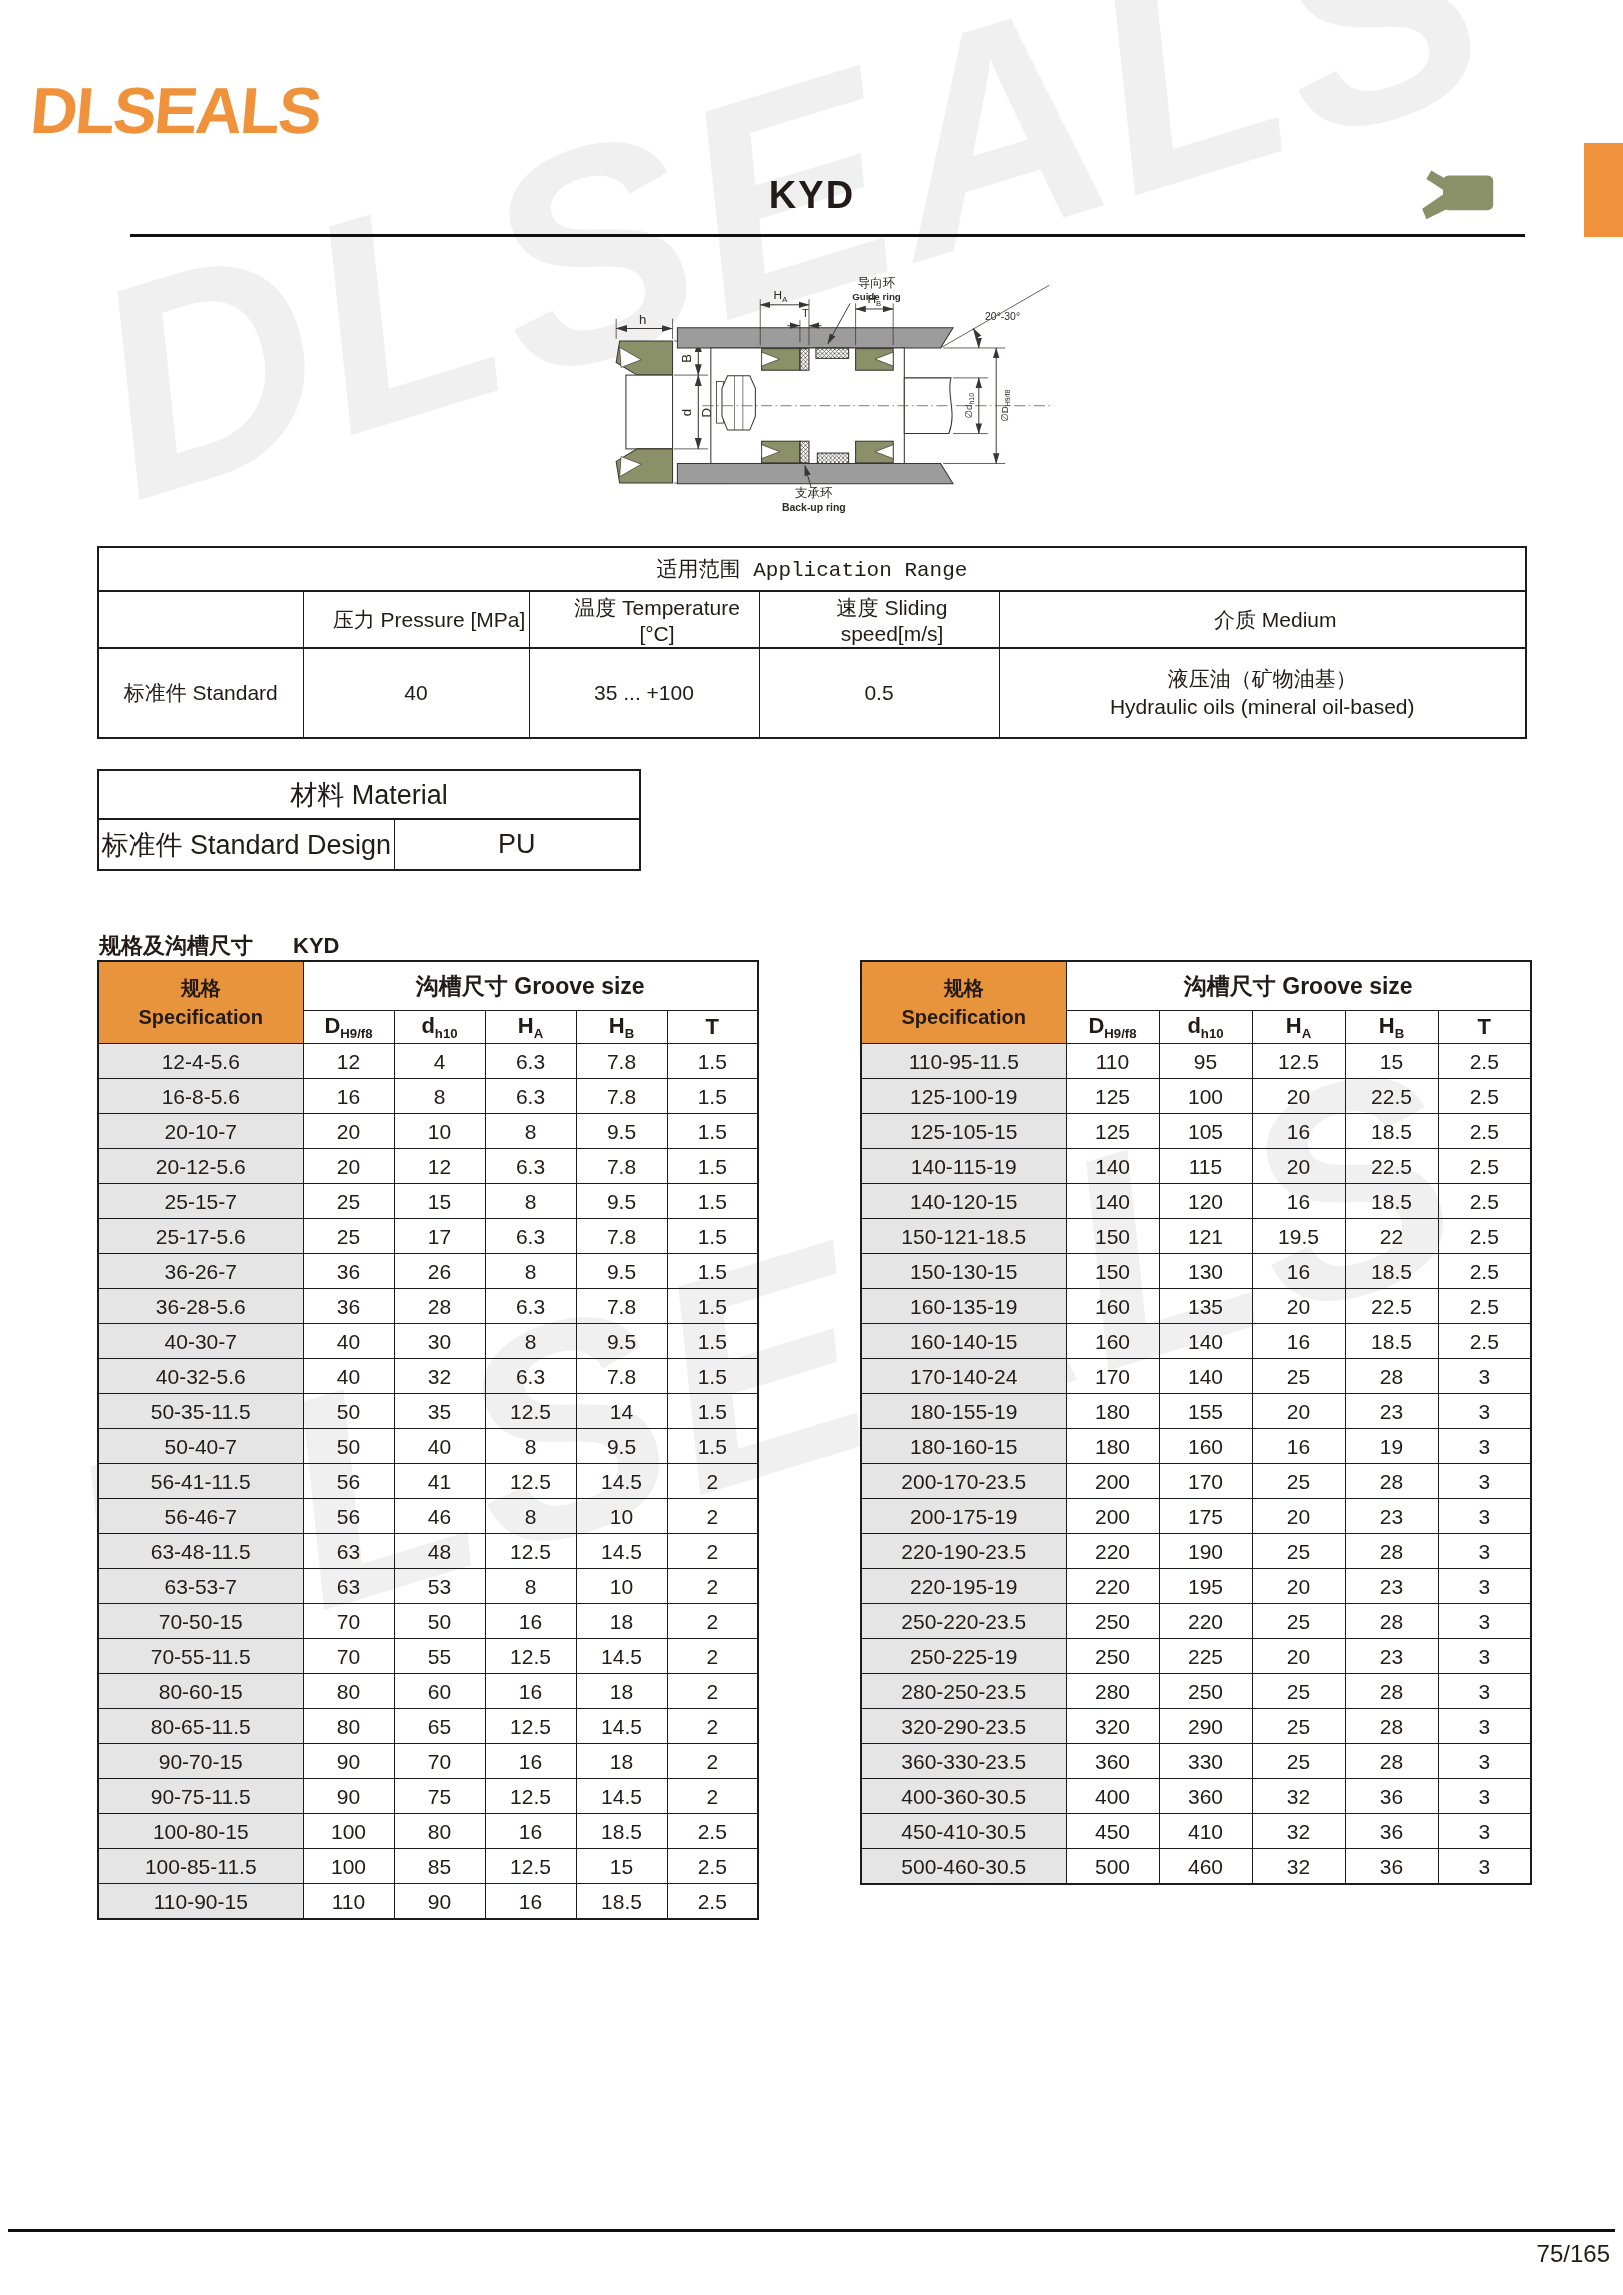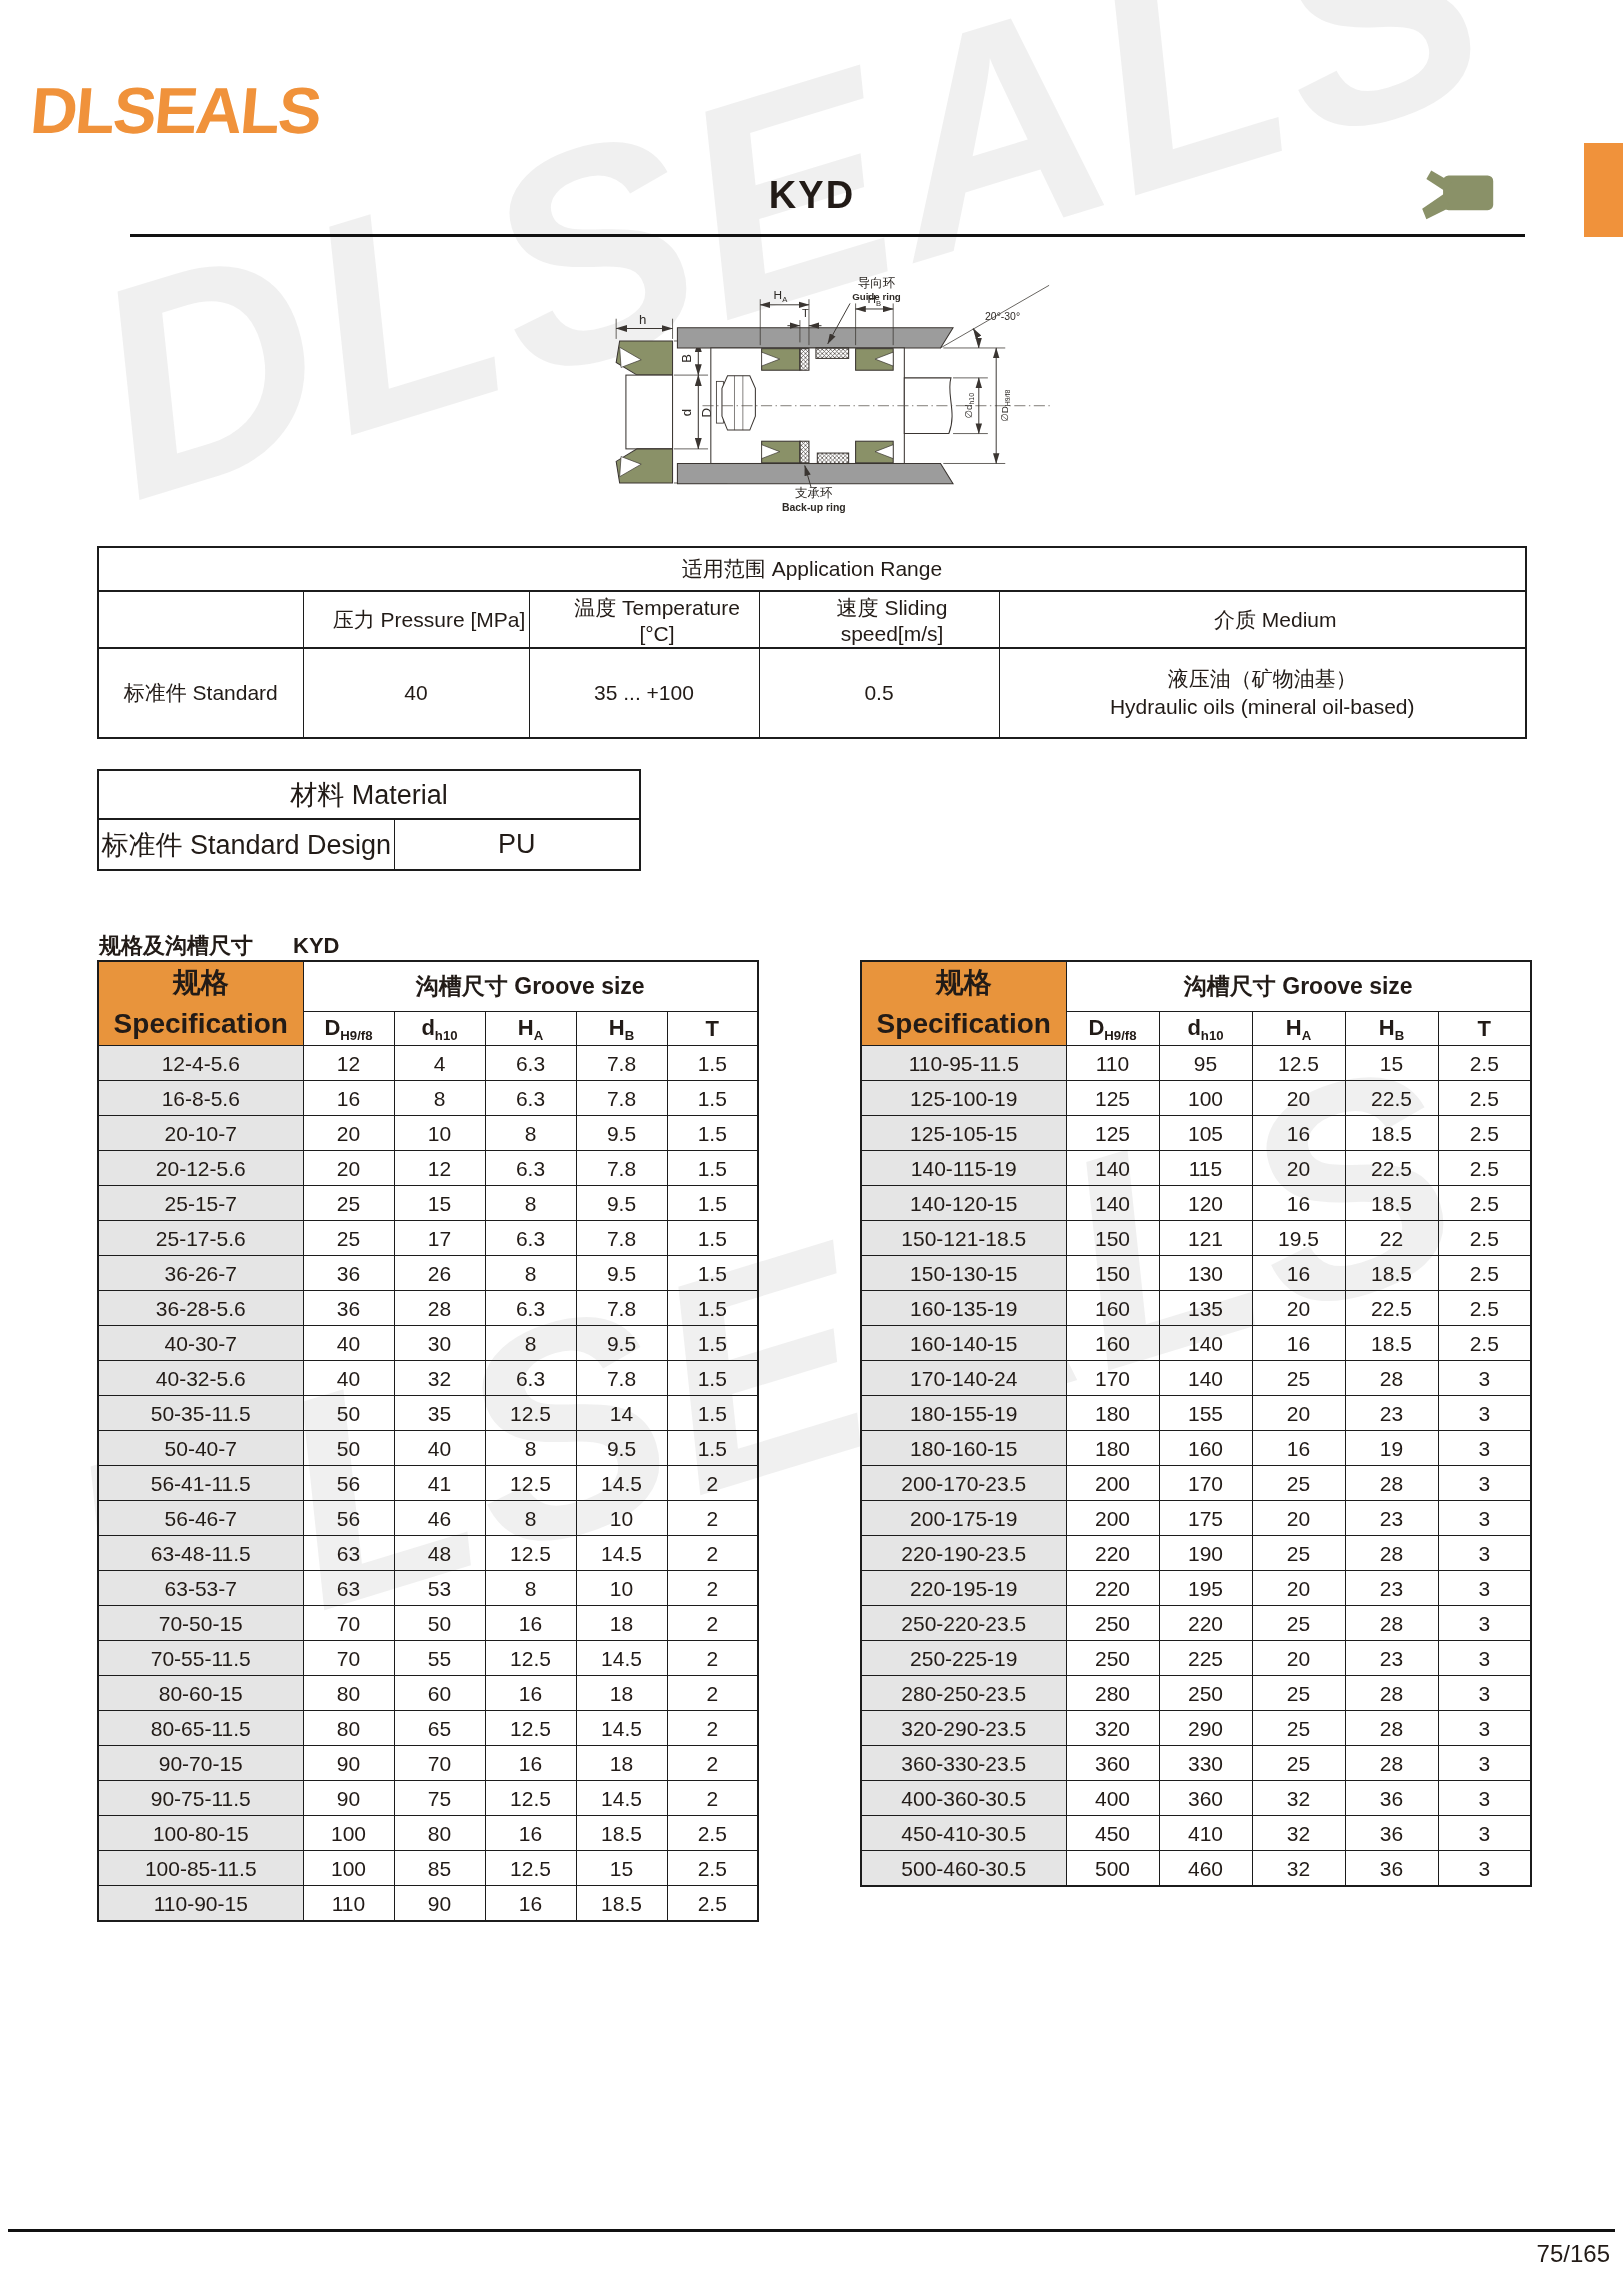--- a/index.html
+++ b/index.html
@@ -27,39 +27,39 @@
 
   .diagram{position:absolute;left:605px;top:270px;z-index:1;}
 
   
   table{border-collapse:collapse;table-layout:fixed;position:absolute;z-index:1;
     text-align:center;color:#221b17;}
   th,td{border:1.4px solid #1c1c1c;overflow:hidden;}
 
   
   .app-table{left:97px;top:546px;width:1430px;border:2.1px solid #1c1c1c;font-size:21px;}
-  .app-table .title-row th{height:40px;border-bottom:2.8px solid #1c1c1c;font-weight:400;}
+  .app-table .title-row th{height:40px;border-bottom:2.8px solid #1c1c1c;font-weight:400;font-family:Liberation Mono, monospace;}
   .app-table .head-row td{height:53px;border-bottom:2.8px solid #1c1c1c;padding-left:27px;}
   .app-table .data-row td{height:86px;}
   .app-table .medium-cell div{line-height:28px;}
 
   
   .mat-table{left:97px;top:769px;width:544px;border:2.1px solid #1c1c1c;font-size:27px;text-align:center;}
   .mat-table .title-row th{height:45px;border-bottom:2.1px solid #1c1c1c;font-weight:400;}
   .mat-table td{height:47px;}
 
   .section-heading{position:absolute;left:99px;top:931px;font-size:22px;
     font-weight:700;z-index:1;}
   .section-heading .code{margin-left:40px;}
 
   
   .spec-table{border:2.1px solid #1c1c1c;font-size:21px;}
   .spec-left{left:97px;top:960px;width:661px;}
   .spec-right{left:860px;top:960px;width:669px;}
-  .spec-table th.spec-h{background:#E8943C;font-size:28px;font-weight:600;line-height:1.45;}
+  .spec-table th.spec-h{background:#E8943C;font-size:20px;font-weight:600;line-height:1.45;}
   .spec-table th.groove-h{height:46px;font-size:23px;font-weight:600;}
   .spec-table th.sub-h{height:30px;font-size:22px;font-weight:600;}
   .spec-table th.sub-h sub{font-size:13.2px;font-weight:600;}
   .spec-table tbody td{height:32px;font-size:21px;line-height:1;}
   .spec-table tbody td.spec{background:#e5e5e5;}
 
   
   .footer-rule{position:absolute;left:8.3px;top:2229px;width:1607px;height:2.8px;
     background:#111;z-index:1;}
   .page-number{position:absolute;left:1363px;top:2240px;width:247px;

